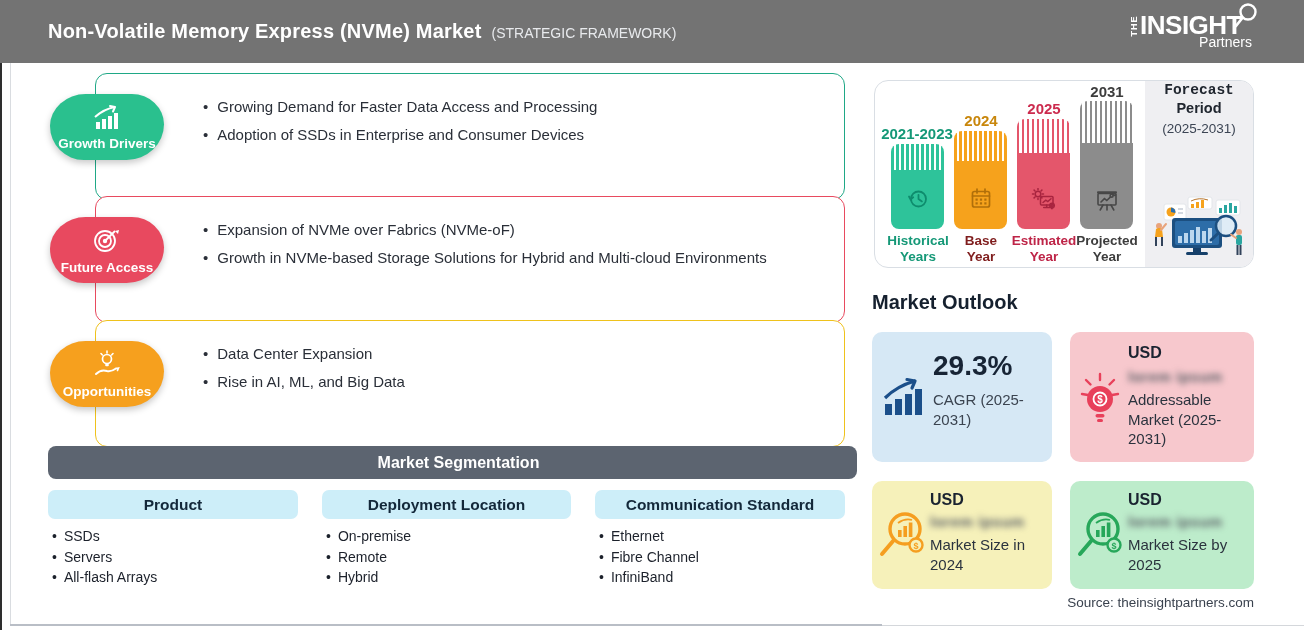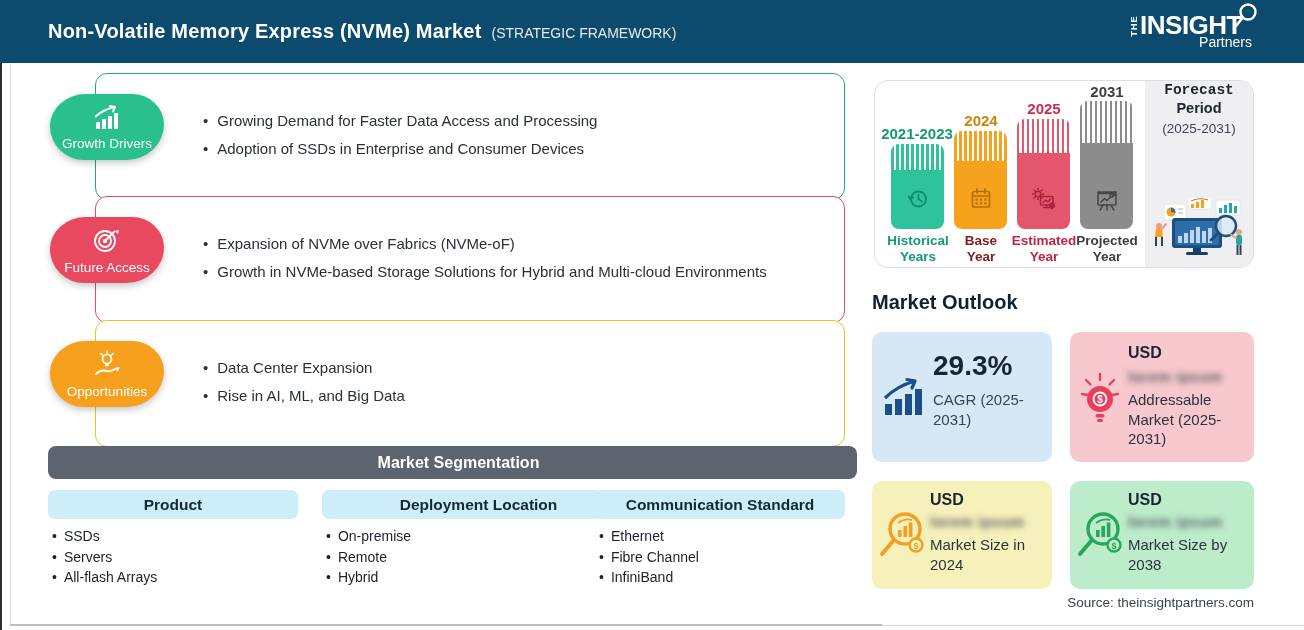--- a/index.html
+++ b/index.html
@@ -1,20 +1,20 @@
 <!DOCTYPE html>
 <html><head>
 <meta charset="utf-8">
 <style>
   html,body{margin:0;padding:0;background:#fff;}
   .stage{position:relative;width:1304px;height:630px;background:#ffffff;overflow:hidden;
          font-family:"Liberation Sans","DejaVu Sans",sans-serif;}
 
   
-  .header{position:absolute;left:0;top:0;width:1304px;height:63px;background:#0c4a6e;
+  .header{position:absolute;left:0;top:0;width:1304px;height:63px;background:#737373;
           display:flex;align-items:center;}
   .title-wrap{margin-left:48px;display:flex;align-items:baseline;gap:10px;}
   .title{color:#ffffff;font-size:20px;font-weight:bold;letter-spacing:.2px;}
   .subtitle{color:#E8EAED;font-size:14px;font-weight:500;}
   .logo{position:absolute;right:46px;top:10px;width:170px;color:#fff;}
   .logo-row{display:flex;align-items:center;justify-content:flex-end;}
   .logo-the{display:inline-block;transform:rotate(-90deg);font-size:9px;font-weight:bold;
             letter-spacing:1px;text-transform:uppercase;margin-right:-4px;}
   .logo-insight{font-size:26px;font-weight:bold;letter-spacing:-0.5px;}
   .logo-mag{margin-left:-8px;margin-top:-12px;}
@@ -22,42 +22,42 @@
                  margin-top:-7px;margin-right:6px;}
 
   
   .edge-left{position:absolute;left:0;top:63px;width:2px;height:567px;background:#2E2E2E;}
   .vline{position:absolute;left:10px;top:63px;width:1px;height:562px;background:#D9DCE0;}
   .hline{position:absolute;left:10px;top:624px;width:872px;height:2px;background:#B9BEC6;}
   .hline2{position:absolute;left:882px;top:625px;width:422px;height:1px;background:#D4D7DB;}
 
   
   .sec-box{position:absolute;left:95px;width:750px;height:127px;background:#fff;
-           border-radius:12px;box-sizing:border-box;padding:33px 20px 0 107px;}
+           border-radius:12px;box-sizing:border-box;padding:19px 20px 0 107px;}
   .sec0{top:73px;border:1.5px solid #1FA886;}
   .sec1{top:196px;border:1.5px solid #E84A5F;}
   .sec2{top:320px;border:1.5px solid #EFC21C;}
   .bullet-row{font-size:15px;color:#2A2F38;line-height:27.5px;display:flex;}
   .bullet-row::before{content:"•";margin-right:9px;color:#2A2F38;}
   .badge{position:absolute;left:50px;width:114px;height:66px;display:flex;flex-direction:column;
          align-items:center;justify-content:center;box-shadow:0 3px 7px rgba(0,0,0,.22);
          border-radius:40px 36px 42px 38px / 36px 34px 40px 38px;}
   .badge0{top:94px;background:#2AC08E;}
   .badge1{top:217px;background:#E8495F;}
   .badge2{top:341px;background:#F6A01E;}
-  .badge-label{color:#fff;font-size:13.5px;font-weight:normal;margin-top:2px;}
+  .badge-label{color:#fff;font-size:13.5px;font-weight:bold;margin-top:2px;}
 
   
   .seg-bar{position:absolute;left:48px;top:446px;width:797px;height:33px;background:#5C6470;
            border-radius:8px;display:flex;align-items:center;justify-content:center;
            color:#fff;font-size:16px;font-weight:bold;padding-left:12px;}
   .pill{position:absolute;top:490px;height:29px;background:#CDEEF9;border-radius:7px;
         display:flex;align-items:center;justify-content:center;font-size:15.5px;
         font-weight:bold;color:#13283A;}
-  .pill0{left:48px;width:250px;}  .pill1{left:322px;width:249px;padding-left:32px;}  .pill2{left:595px;width:250px;}
+  .pill0{left:48px;width:250px;}  .pill1{left:322px;width:249px;}  .pill2{left:595px;width:250px;}
   .seg-list{position:absolute;top:526px;width:250px;}
   .seg-list0{left:52px;} .seg-list1{left:326px;} .seg-list2{left:599px;}
   .seg-item{font-size:14px;color:#1C212B;line-height:20.7px;}
   .seg-item::before{content:"•";margin-right:7px;color:#1C212B;}
 
   
   .chart-card{position:absolute;left:874px;top:80px;width:380px;height:188px;background:#fff;
               border:1px solid #D9DEE4;border-radius:14px;box-sizing:border-box;}
   .forecast-panel{position:absolute;right:0;top:0;width:108px;height:100%;background:#EFEFF2;
                   border-radius:0 13px 13px 0;text-align:center;}
@@ -421,18 +421,18 @@
         <rect x="28.4" y="19" width="3.6" height="11" fill="#27A75A"></rect>
         <rect x="33.8" y="15.5" width="3.6" height="14.5" fill="#27A75A"></rect>
         <path d="M23 16 q7 -5 14 -3" fill="none" stroke="#27A75A" stroke-width="1.8"></path>
         <line x1="18.5" y1="33.5" x2="7" y2="47" stroke="#27A75A" stroke-width="4" stroke-linecap="round"></line>
         <circle cx="41" cy="38" r="6.5" fill="#BDECCB" stroke="#27A75A" stroke-width="2.4"></circle>
         <text x="41" y="41.5" font-size="9" fill="#27A75A" text-anchor="middle" font-family="Liberation Sans, sans-serif" font-weight="bold">$</text>
       </svg>
     </span>
     <span class="card-usd">USD</span>
     <span class="card-blur">lorem ipsum</span>
-    <span class="card-label">Market Size by 2038</span>
+    <span class="card-label">Market Size by 2025</span>
   </div>
 
   <div class="source">Source: theinsightpartners.com</div>
 
 </div>
 
 </body></html>

